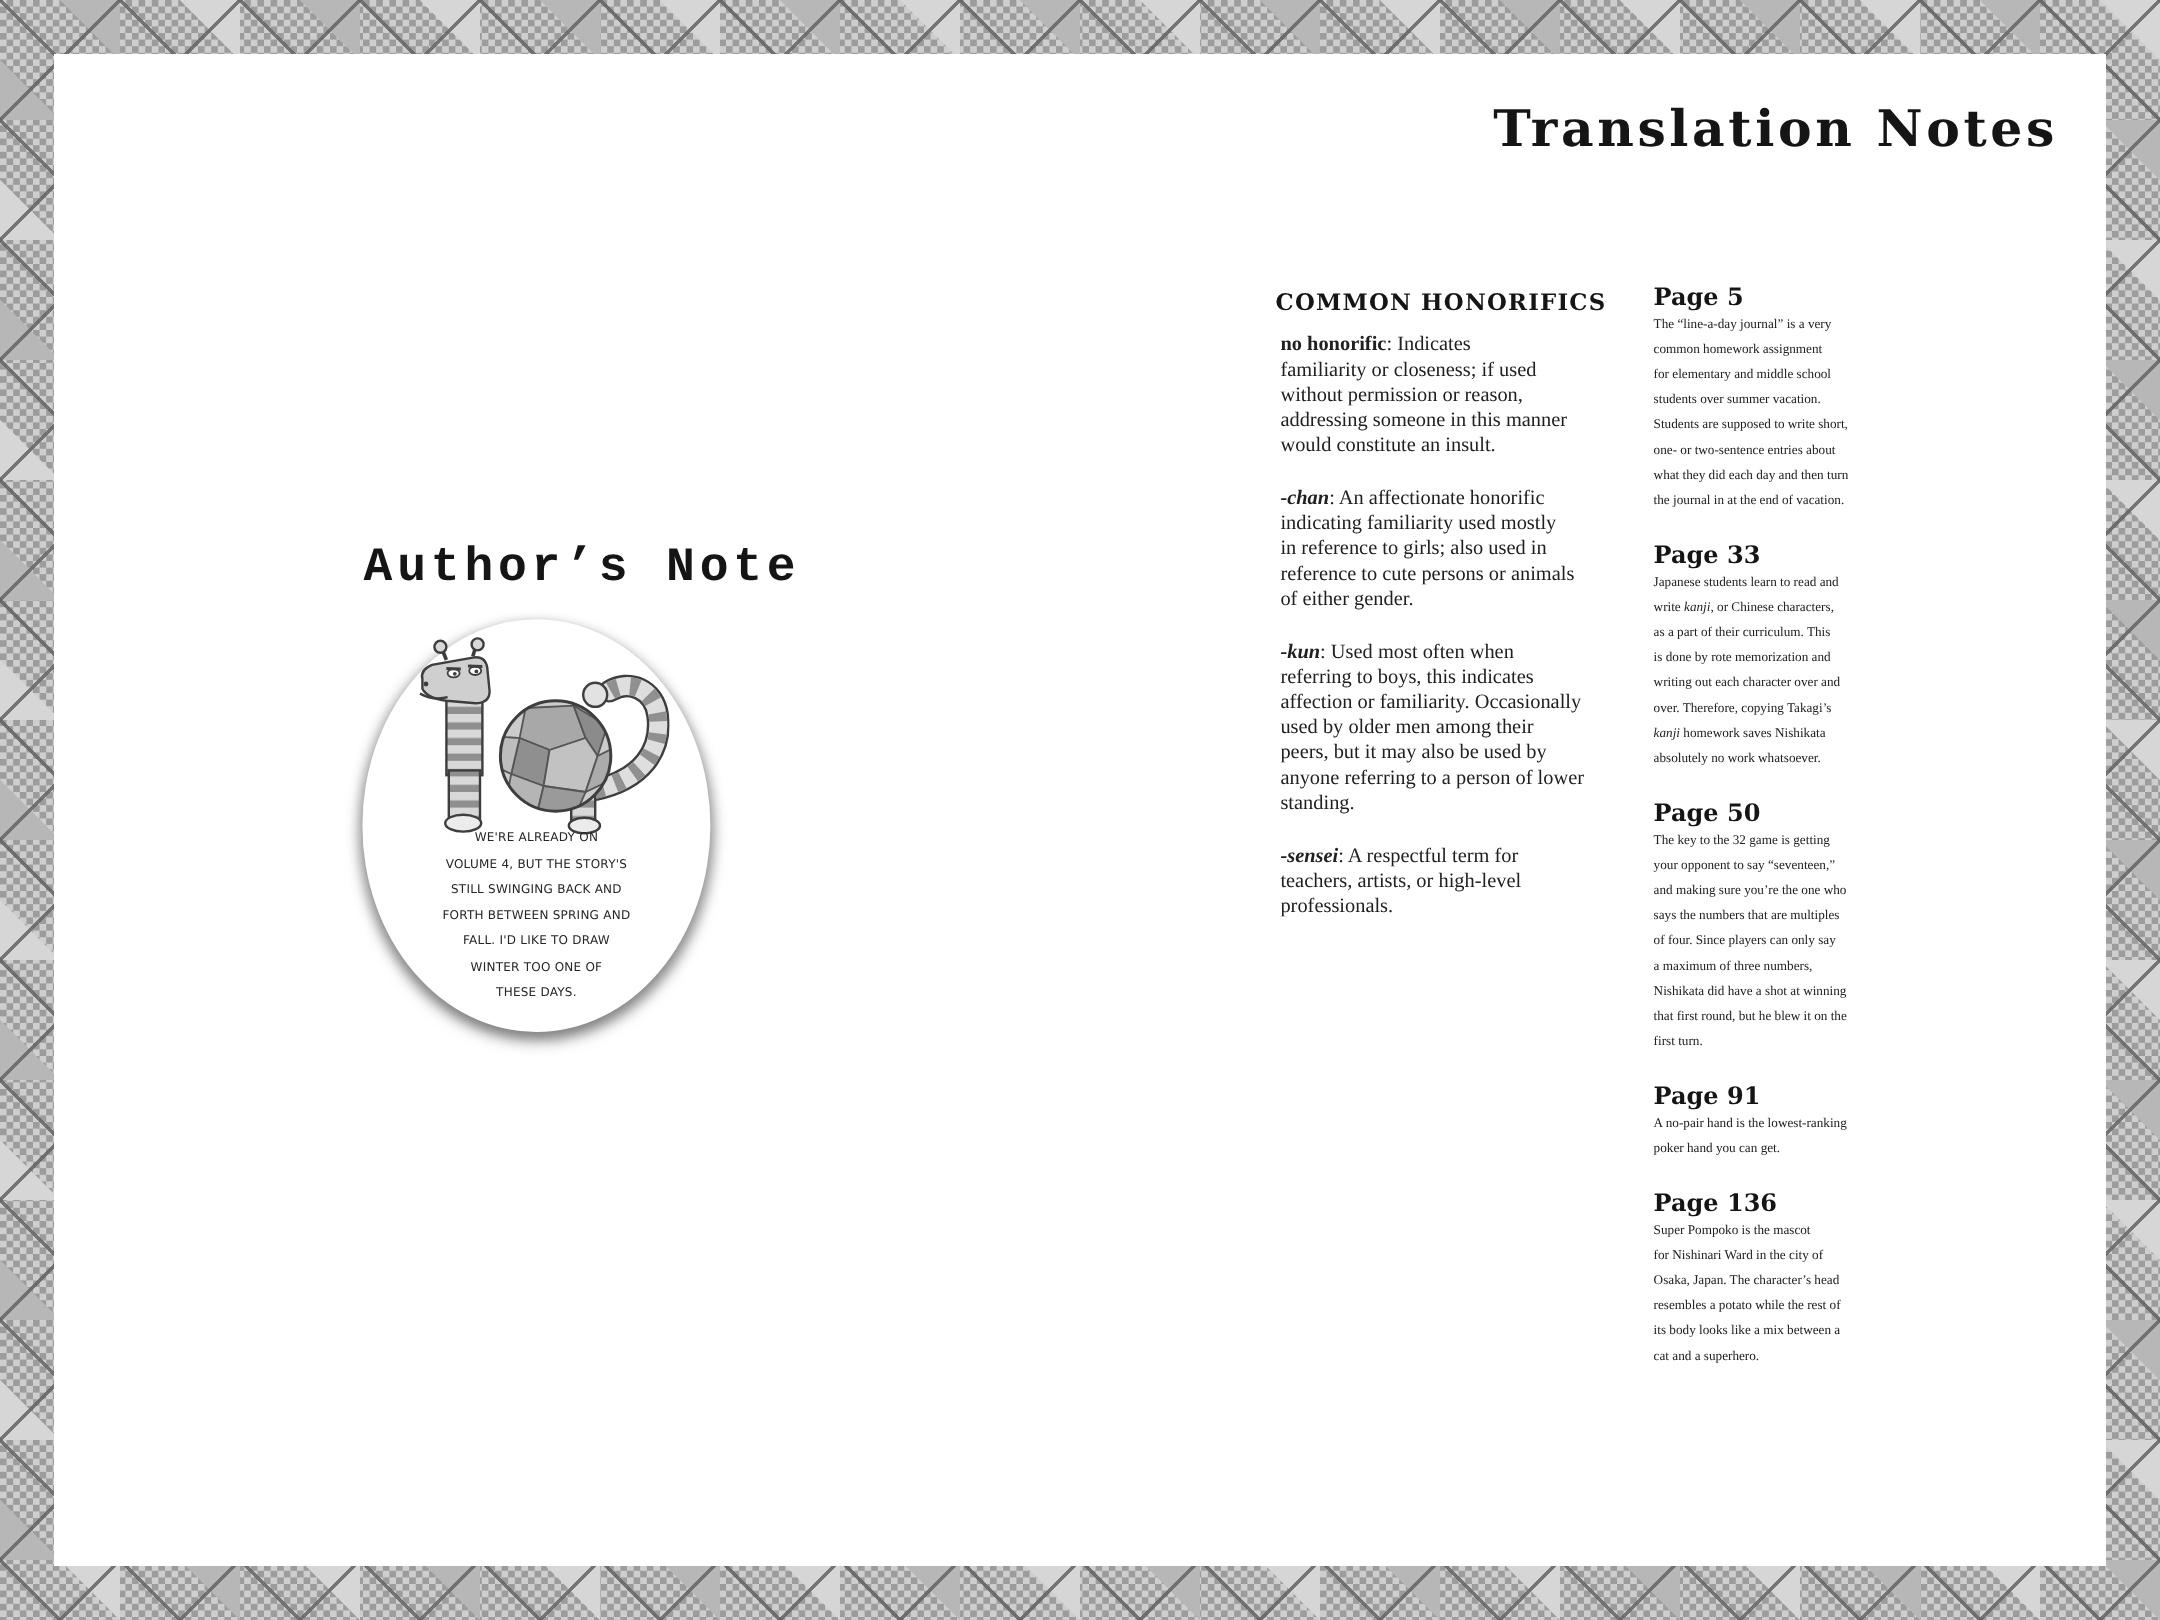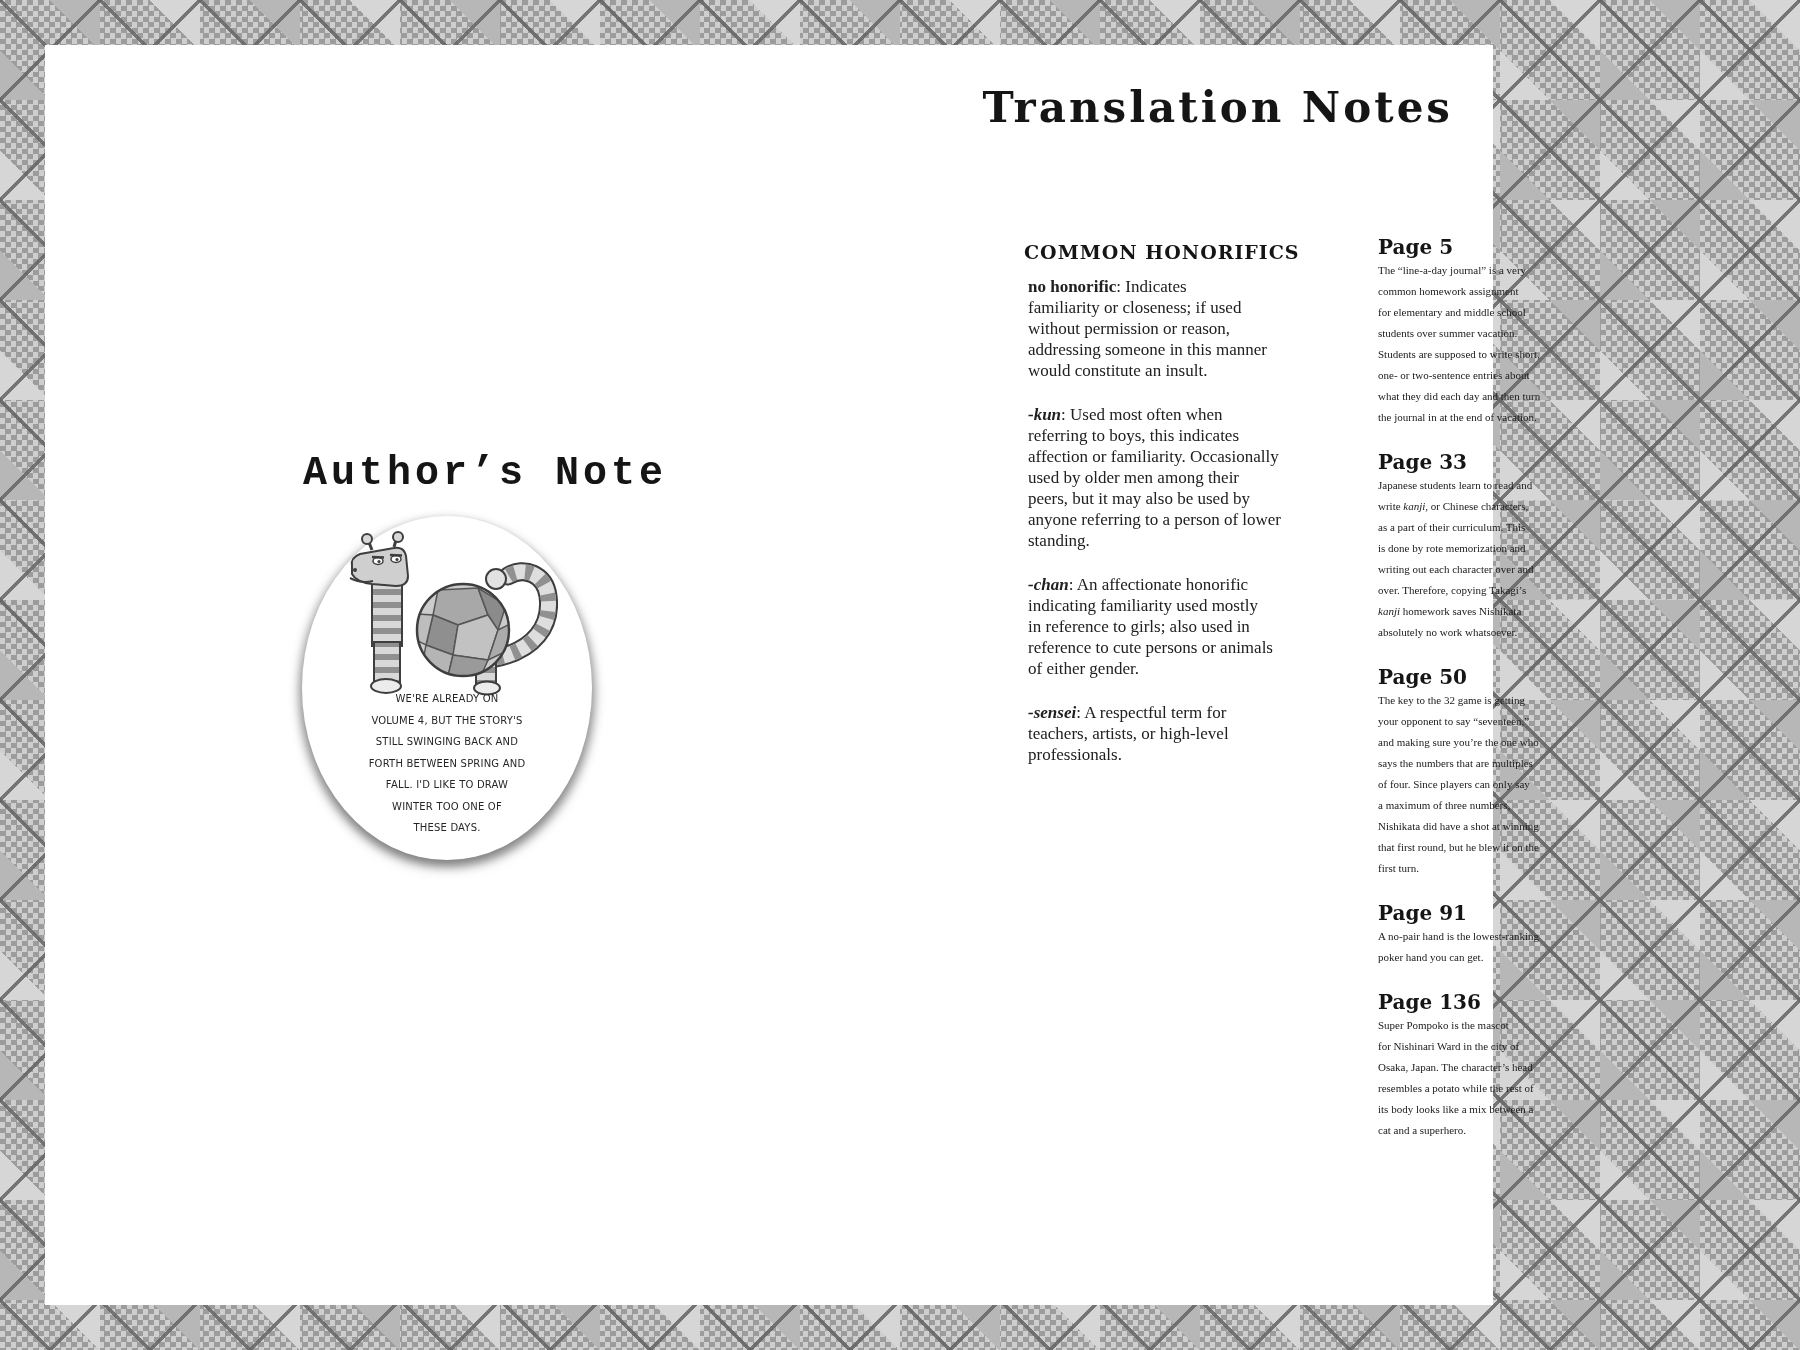--- a/index.html
+++ b/index.html
@@ -21,21 +21,21 @@
       200px 200px, 200px 200px,
       200px 200px, 200px 200px,
       11px 11px;
     background-position:
       0 0, 0 0,
       0 0, 100px 100px,
       100px 0, 0 100px,
       0 0;
   }
   .paper{
-    position:absolute;left:45px;top:45px;width:1448px;height:1260px;background:#ffffff;
+    position:absolute;left:45px;top:45px;width:1710px;height:1260px;background:#ffffff;
   }
   .tr-title{
     position:absolute;top:40px;right:40px;margin:0;
     font-family:"DejaVu Serif",serif;font-weight:bold;font-size:42px;line-height:1.1;
     letter-spacing:3px;color:#151515;white-space:nowrap;
   }
   .authors{
     position:absolute;left:258px;top:405px;
     font-family:Liberation Mono, monospace;font-weight:bold;font-size:40px;line-height:48px;
     letter-spacing:4px;color:#151515;white-space:nowrap;
@@ -45,21 +45,21 @@
     background:#ffffff;
     box-shadow:0 7px 12px rgba(95,95,95,.62), -4px 3px 9px rgba(125,125,125,.38), 4px 5px 9px rgba(125,125,125,.38);
   }
   .oval svg{position:absolute;left:36px;top:14px;}
   .oval-text{
     position:absolute;top:172px;left:8px;right:8px;text-align:center;
     font-family:"DejaVu Sans",sans-serif;font-size:10px;line-height:21.5px;
     letter-spacing:.2px;color:#262626;white-space:pre-line;
   }
   .col{position:absolute;color:#202020;}
-  .col-mid{left:979px;top:196px;width:300px;}
+  .col-mid{left:1018px;top:196px;width:300px;}
   .col-right{left:1333px;top:190px;width:312px;}
   .col h3{
     margin:0 0 13px;font-family:"DejaVu Serif",serif;font-weight:bold;
     font-size:19px;line-height:22px;letter-spacing:1px;color:#151515;
   }
   .entry{
     margin:0 4px 23px;font-size:17px;line-height:21px;white-space:pre-line;
   }
   .entry .term{font-weight:bold;}
   .entry .term.it{font-style:italic;}
@@ -151,32 +151,32 @@
   </div>
 
   <div class="col col-mid">
     <h3>COMMON HONORIFICS</h3>
     <div id="honorifics-list">
         <p class="entry"><span class="term">no honorific</span>: Indicates
 familiarity or closeness; if used
 without permission or reason,
 addressing someone in this manner
 would constitute an insult.</p>
+        <p class="entry"><span class="term it">-chan</span>: An affectionate honorific
+indicating familiarity used mostly
+in reference to girls; also used in
+reference to cute persons or animals
+of either gender.</p>
         <p class="entry"><span class="term it">-kun</span>: Used most often when
 referring to boys, this indicates
 affection or familiarity. Occasionally
 used by older men among their
 peers, but it may also be used by
 anyone referring to a person of lower
 standing.</p>
-        <p class="entry"><span class="term it">-chan</span>: An affectionate honorific
-indicating familiarity used mostly
-in reference to girls; also used in
-reference to cute persons or animals
-of either gender.</p>
         <p class="entry"><span class="term it">-sensei</span>: A respectful term for
 teachers, artists, or high-level
 professionals.</p>
       </div>
   </div>
 
   <div class="col col-right">
     <div id="notes-list">
         <div class="note-sec">
           <h4>Page 5</h4>

